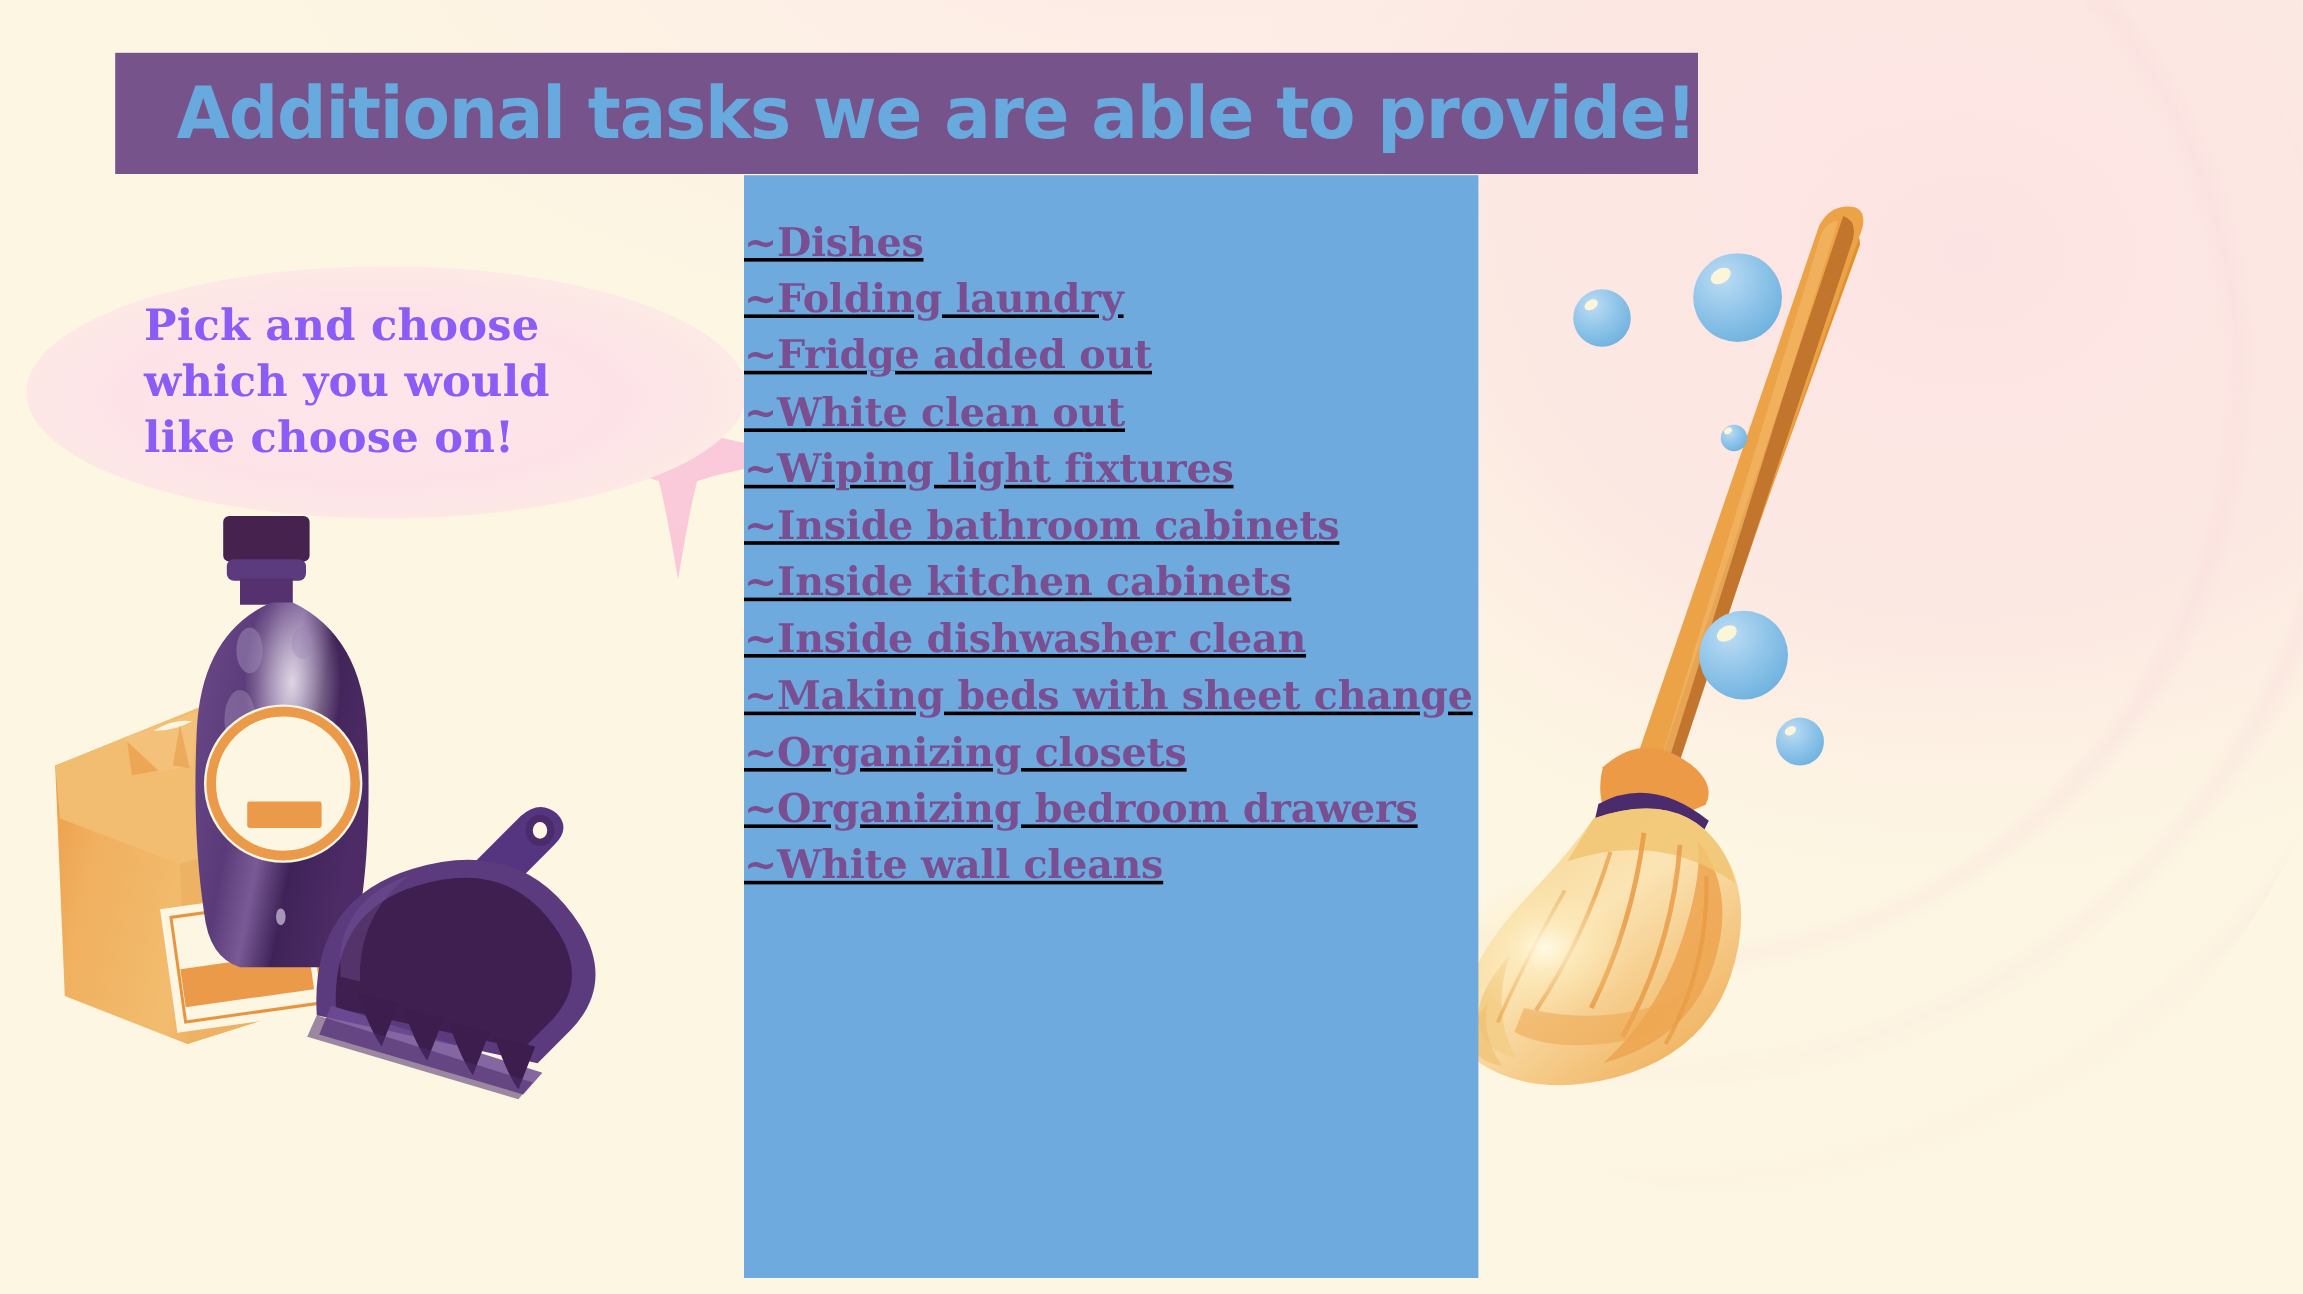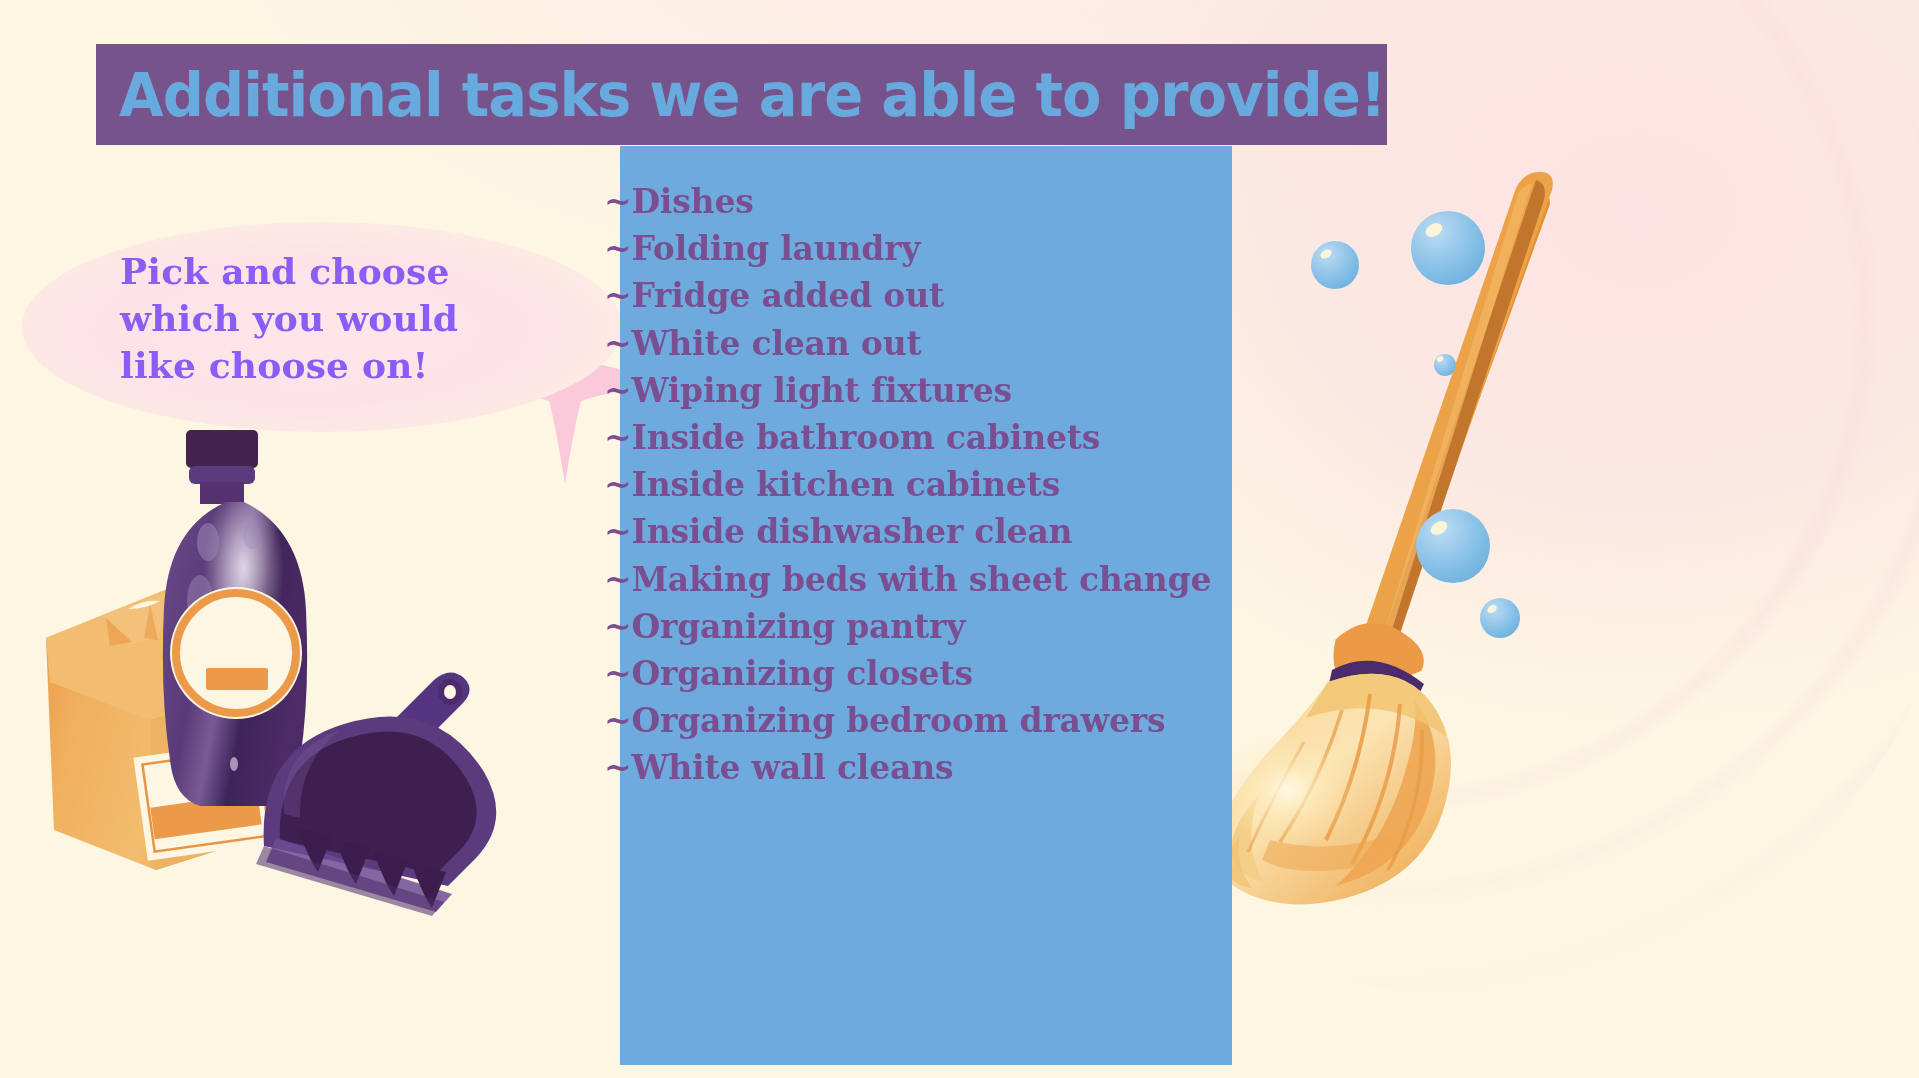--- a/index.html
+++ b/index.html
@@ -29,21 +29,21 @@
   }
   .bg-warm-bottom{
     position:absolute;left:0;bottom:0;width:100%;height:520px;
     background:linear-gradient(to top, rgba(253,246,226,1) 0%, rgba(253,246,226,0) 100%);
   }
 
   
   .title-banner{
     position:absolute;left:96px;top:44px;width:1291px;height:101px;
     background:#77538c;
-    display:flex;align-items:center;
+    display:flex;align-items:center;padding-left:28px;
   }
   .title-text{
     color:#68a9de;
     font-family:"DejaVu Sans",sans-serif;
     font-weight:700;
     font-size:60px;
     letter-spacing:-1px;
     padding-left:24px;
     white-space:nowrap;
     transform:scaleX(.96);
@@ -74,21 +74,21 @@
     pointer-events:none;
   }
   .sparkle svg{display:block;}
 
   
   .list-panel{
     position:absolute;left:620px;top:146px;width:612px;height:919px;
     background:#6eaade;
   }
   .list-items{
-    position:absolute;left:604px;top:178px;width:600px;
+    position:absolute;left:620px;top:178px;width:600px;text-decoration:underline;
   }
   .list-item{
     color:#7a4f92;
     font-family:"DejaVu Serif",serif;
     font-weight:700;
     font-size:33px;
     line-height:47.2px;
     white-space:nowrap;
     letter-spacing:-.2px;
   }
@@ -289,21 +289,20 @@
   <div class="list-items">
     <div class="list-item">~Dishes</div>
     <div class="list-item">~Folding laundry</div>
     <div class="list-item">~Fridge added out</div>
     <div class="list-item">~White clean out</div>
     <div class="list-item">~Wiping light fixtures</div>
     <div class="list-item">~Inside bathroom cabinets</div>
     <div class="list-item">~Inside kitchen cabinets</div>
     <div class="list-item">~Inside dishwasher clean</div>
     <div class="list-item">~Making beds with sheet change</div>
-    <div class="list-item">~Organizing pantry</div>
     <div class="list-item">~Organizing closets</div>
     <div class="list-item">~Organizing bedroom drawers</div>
     <div class="list-item">~White wall cleans</div>
   </div>
 
   <div class="title-banner">
     <div class="title-text">Additional tasks we are able to provide!</div>
   </div>
 
 </div>

